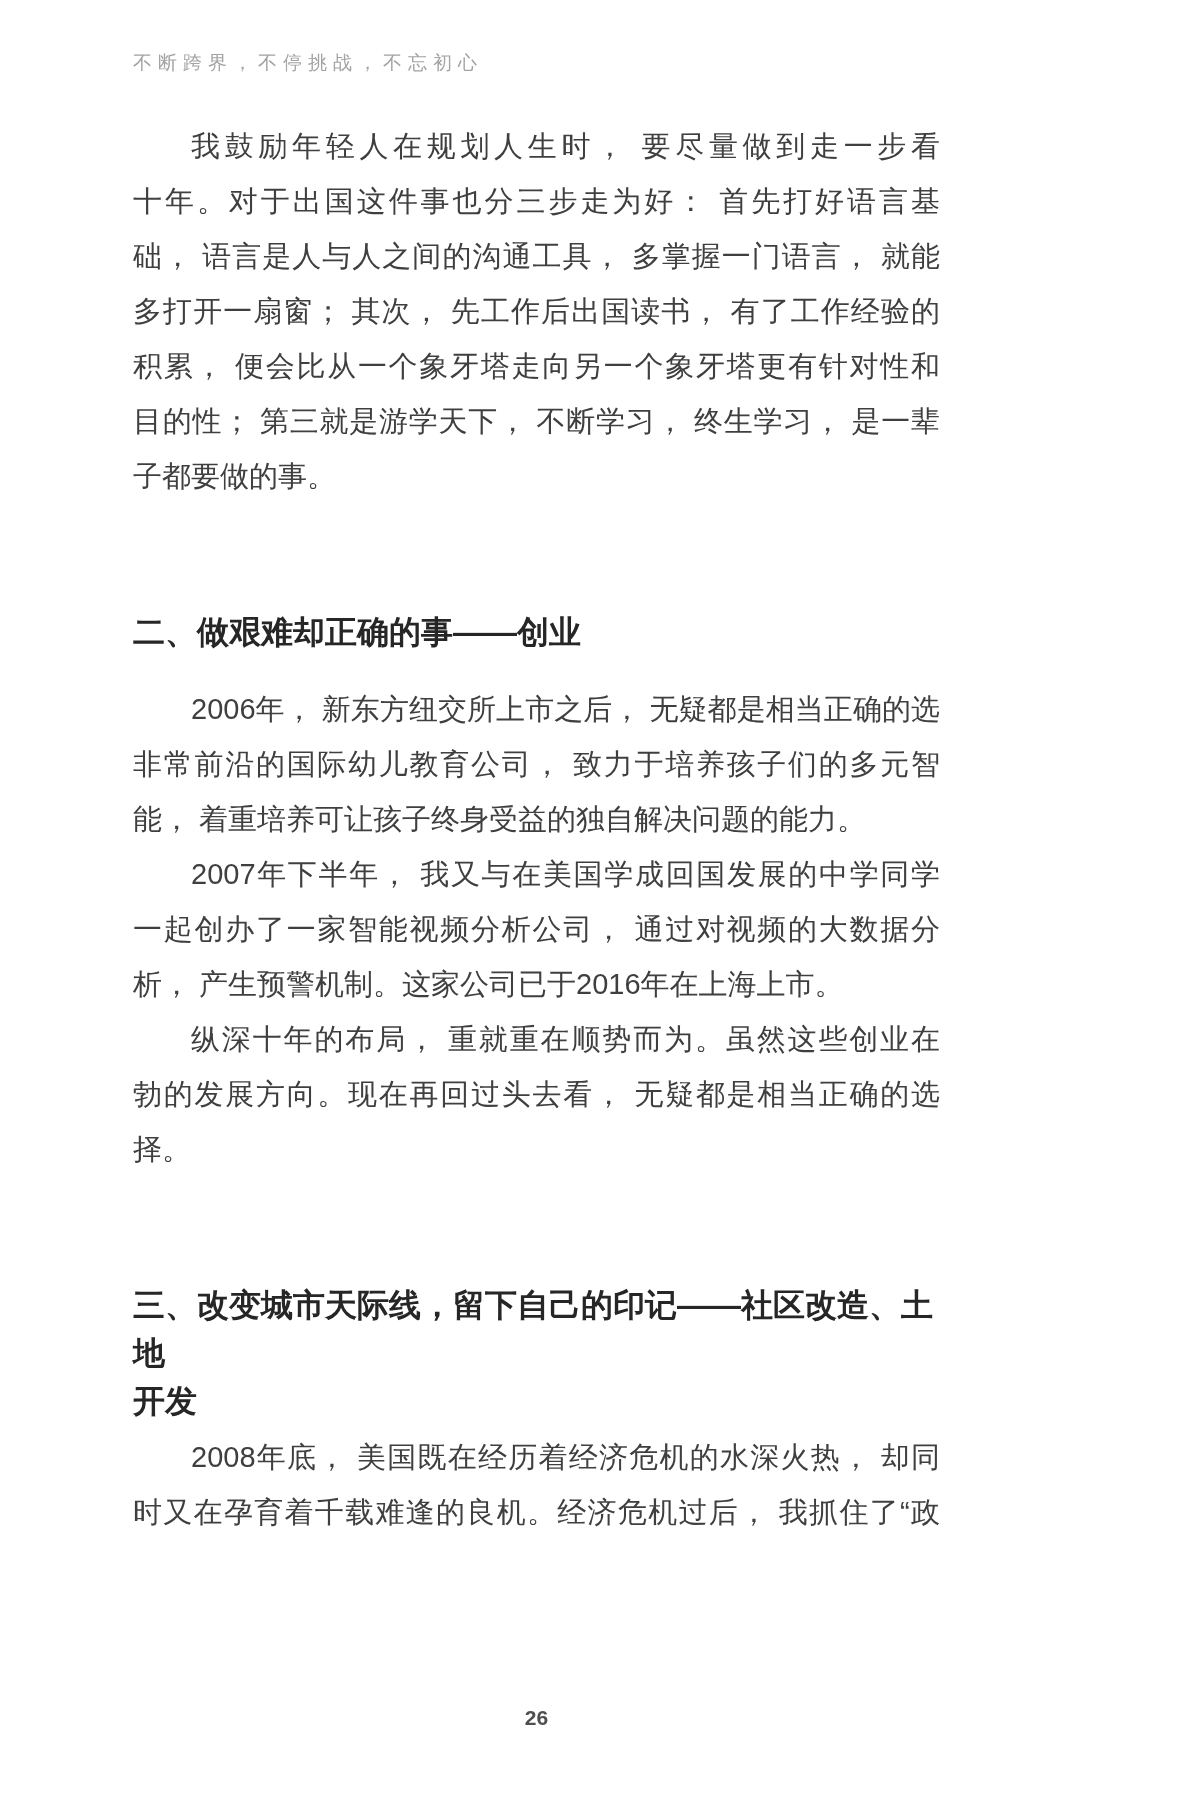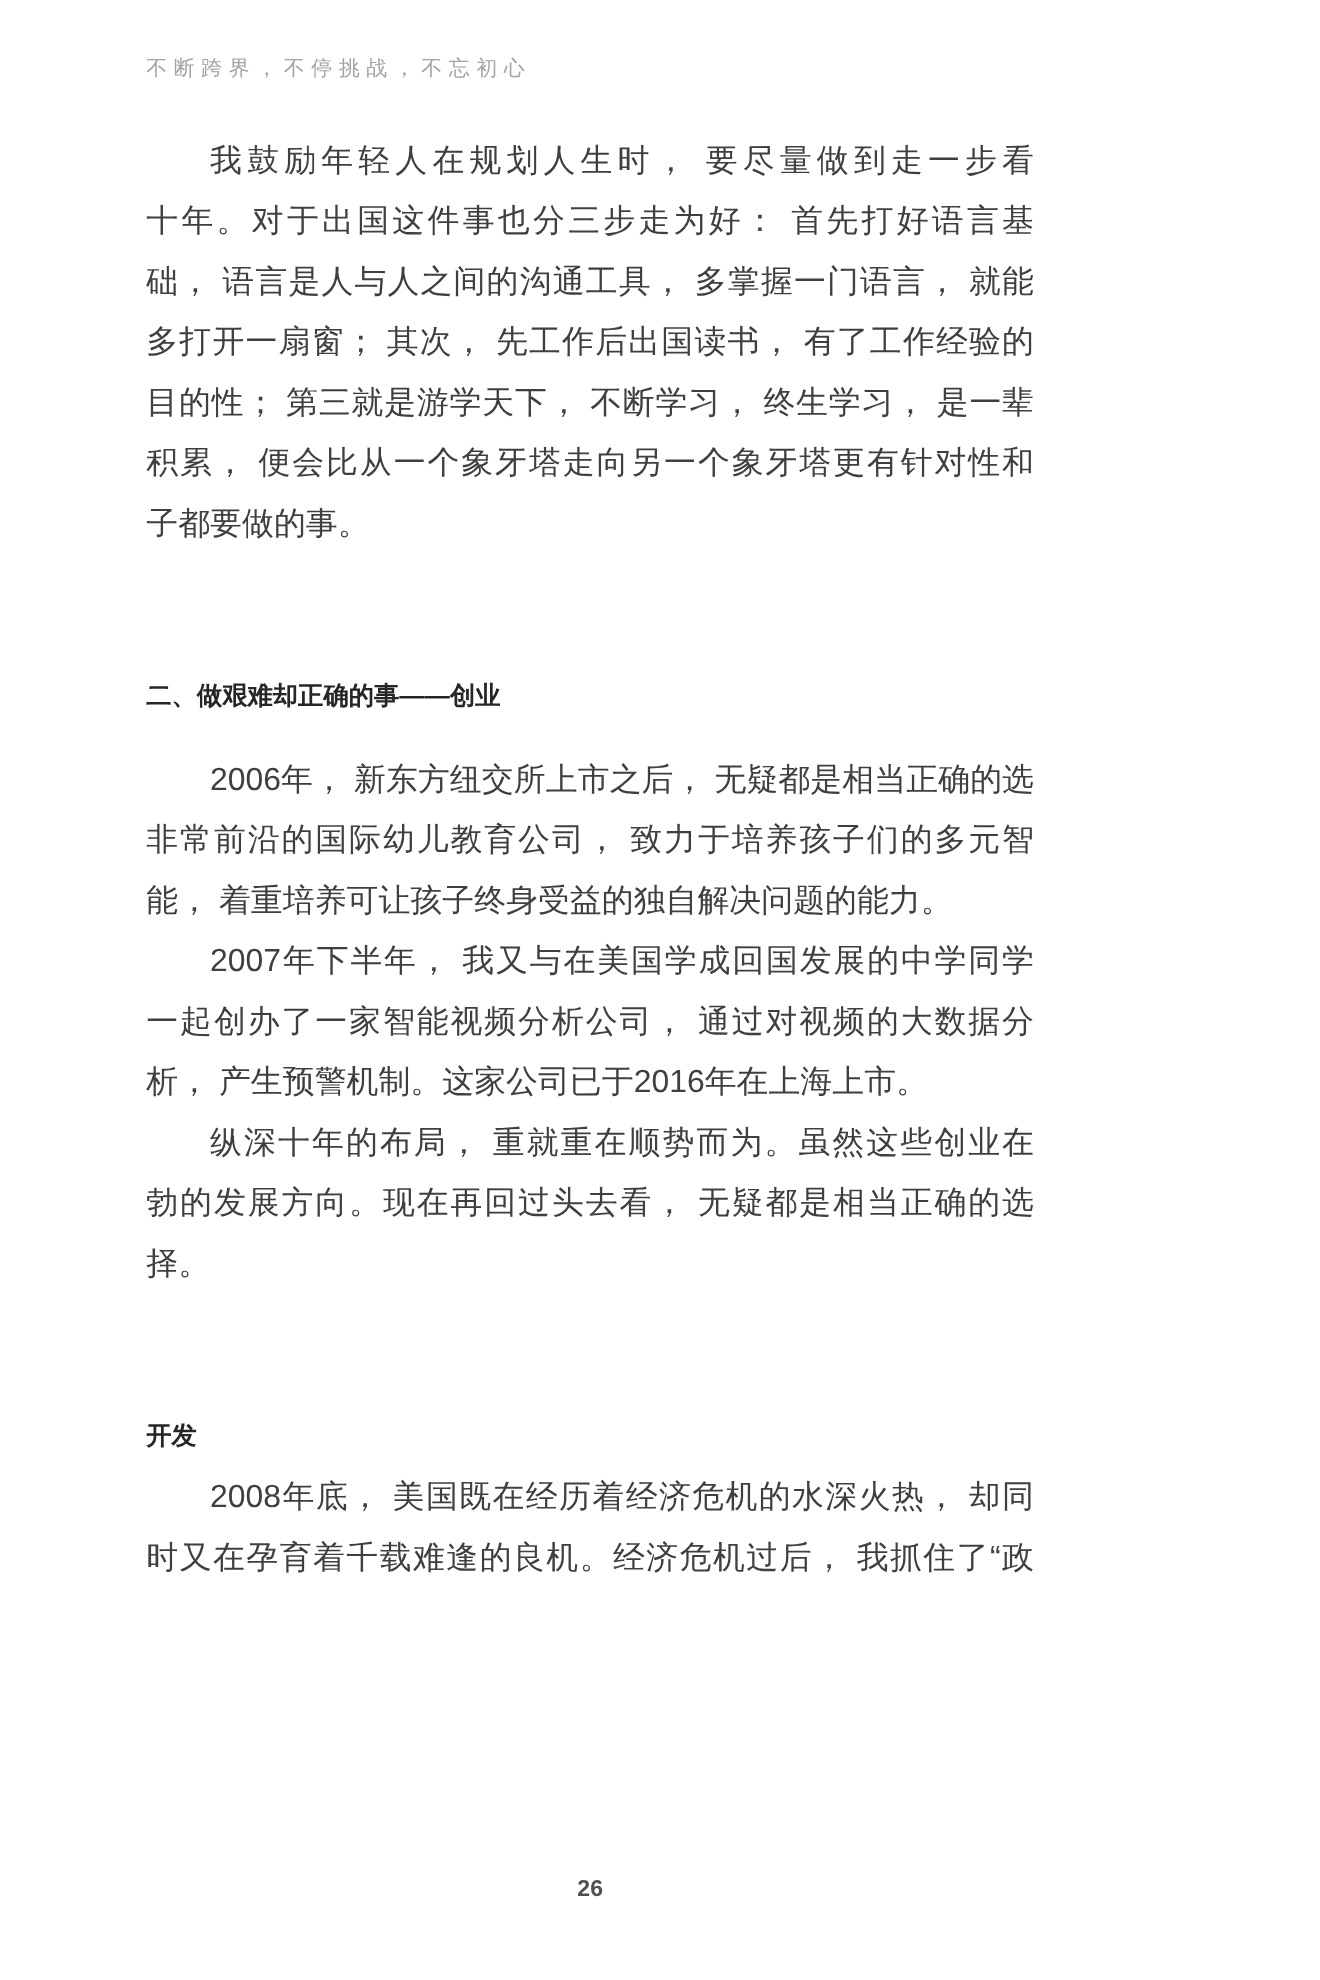--- a/index.html
+++ b/index.html
@@ -33,21 +33,21 @@
   }
   .body-line.last{
     text-align-last:left;
   }
   .body-line.indent{
     text-indent:58px;
   }
   .para{margin:0;}
   .p1{margin-top:43px;}
   .section-heading{
-    font-size:23px;
+    font-size:32px;
     font-weight:700;
     color:#262626;
   }
   .h2{
     margin-top:107px;
     line-height:42px;
   }
   .p2{margin-top:29px;}
   .h3{
     margin-top:104px;
@@ -72,22 +72,22 @@
 <div class="page">
   <div class="content">
 
     <div class="running-header">不断跨界，不停挑战，不忘初心</div>
 
     <div class="para p1">
       <div class="body-line indent">我鼓励年轻人在规划人生时， 要尽量做到走一步看</div>
       <div class="body-line">十年。对于出国这件事也分三步走为好： 首先打好语言基</div>
       <div class="body-line">础， 语言是人与人之间的沟通工具， 多掌握一门语言， 就能</div>
       <div class="body-line">多打开一扇窗； 其次， 先工作后出国读书， 有了工作经验的</div>
+      <div class="body-line">积累， 便会比从一个象牙塔走向另一个象牙塔更有针对性和</div>
       <div class="body-line">目的性； 第三就是游学天下， 不断学习， 终生学习， 是一辈</div>
-      <div class="body-line">积累， 便会比从一个象牙塔走向另一个象牙塔更有针对性和</div>
       <div class="body-line last">子都要做的事。</div>
     </div>
 
     <div class="section-heading h2">二、做艰难却正确的事——创业</div>
 
     <div class="para p2">
       <div class="body-line indent">2006年， 新东方纽交所上市之后， 无疑都是相当正确的选</div>
       <div class="body-line">非常前沿的国际幼儿教育公司， 致力于培养孩子们的多元智</div>
       <div class="body-line last">能， 着重培养可让孩子终身受益的独自解决问题的能力。</div>
     </div>
@@ -98,20 +98,21 @@
       <div class="body-line last">析， 产生预警机制。这家公司已于2016年在上海上市。</div>
     </div>
 
     <div class="para p4">
       <div class="body-line indent">纵深十年的布局， 重就重在顺势而为。虽然这些创业在</div>
       <div class="body-line">勃的发展方向。现在再回过头去看， 无疑都是相当正确的选</div>
       <div class="body-line last">择。</div>
     </div>
 
     <div class="section-heading h3">
+      <div class="h3-line">三、改变城市天际线，留下自己的印记——社区改造、土地</div>
       <div class="h3-line">开发</div>
     </div>
 
     <div class="para p5">
       <div class="body-line indent">2008年底， 美国既在经历着经济危机的水深火热， 却同</div>
       <div class="body-line">时又在孕育着千载难逢的良机。经济危机过后， 我抓住了“政</div>
     </div>
 
   </div>
 

